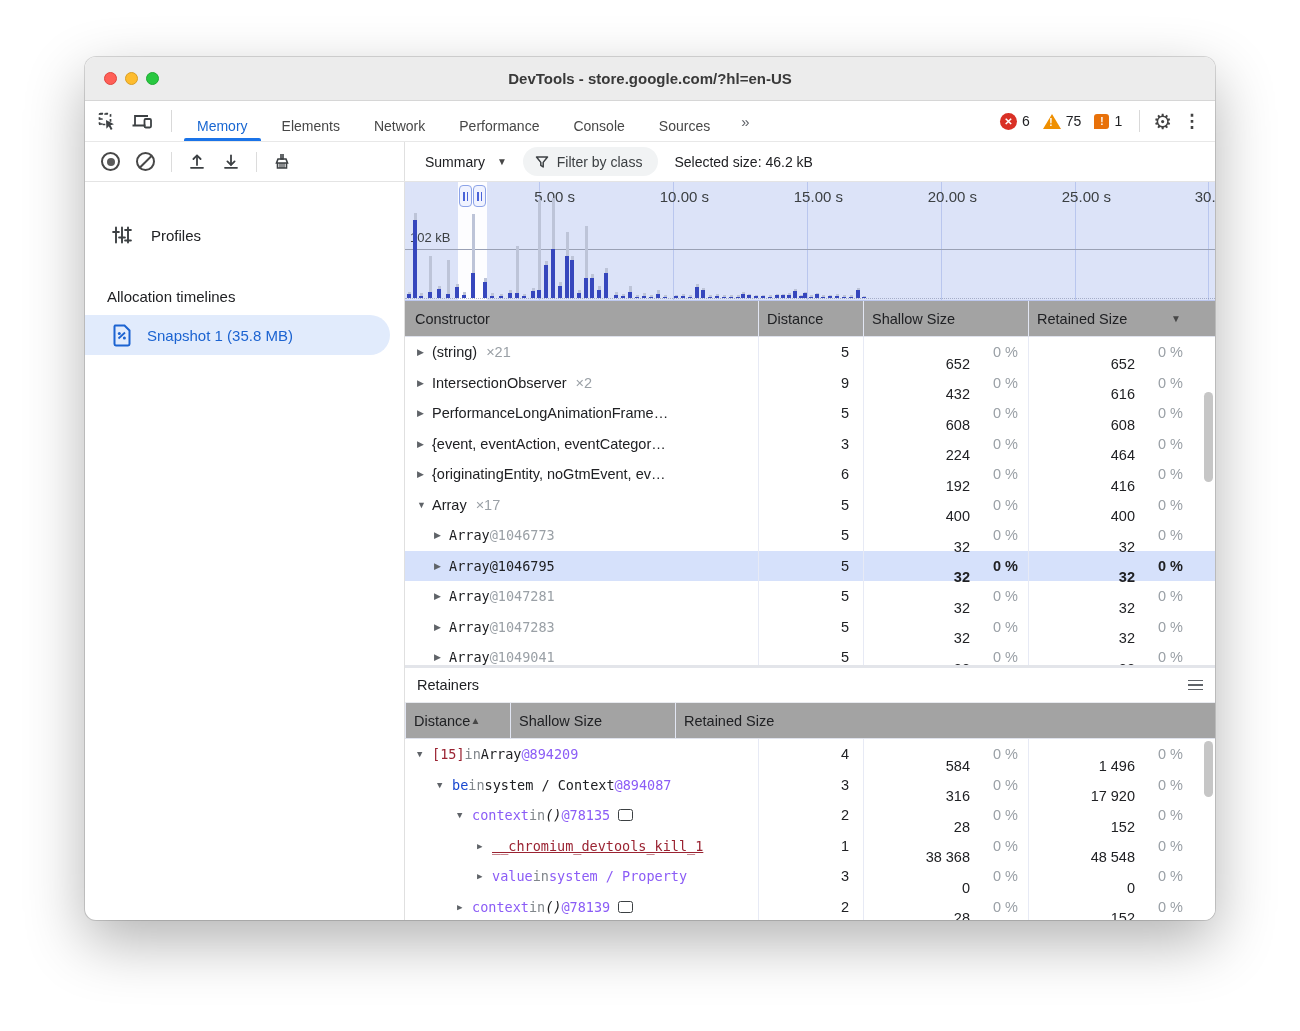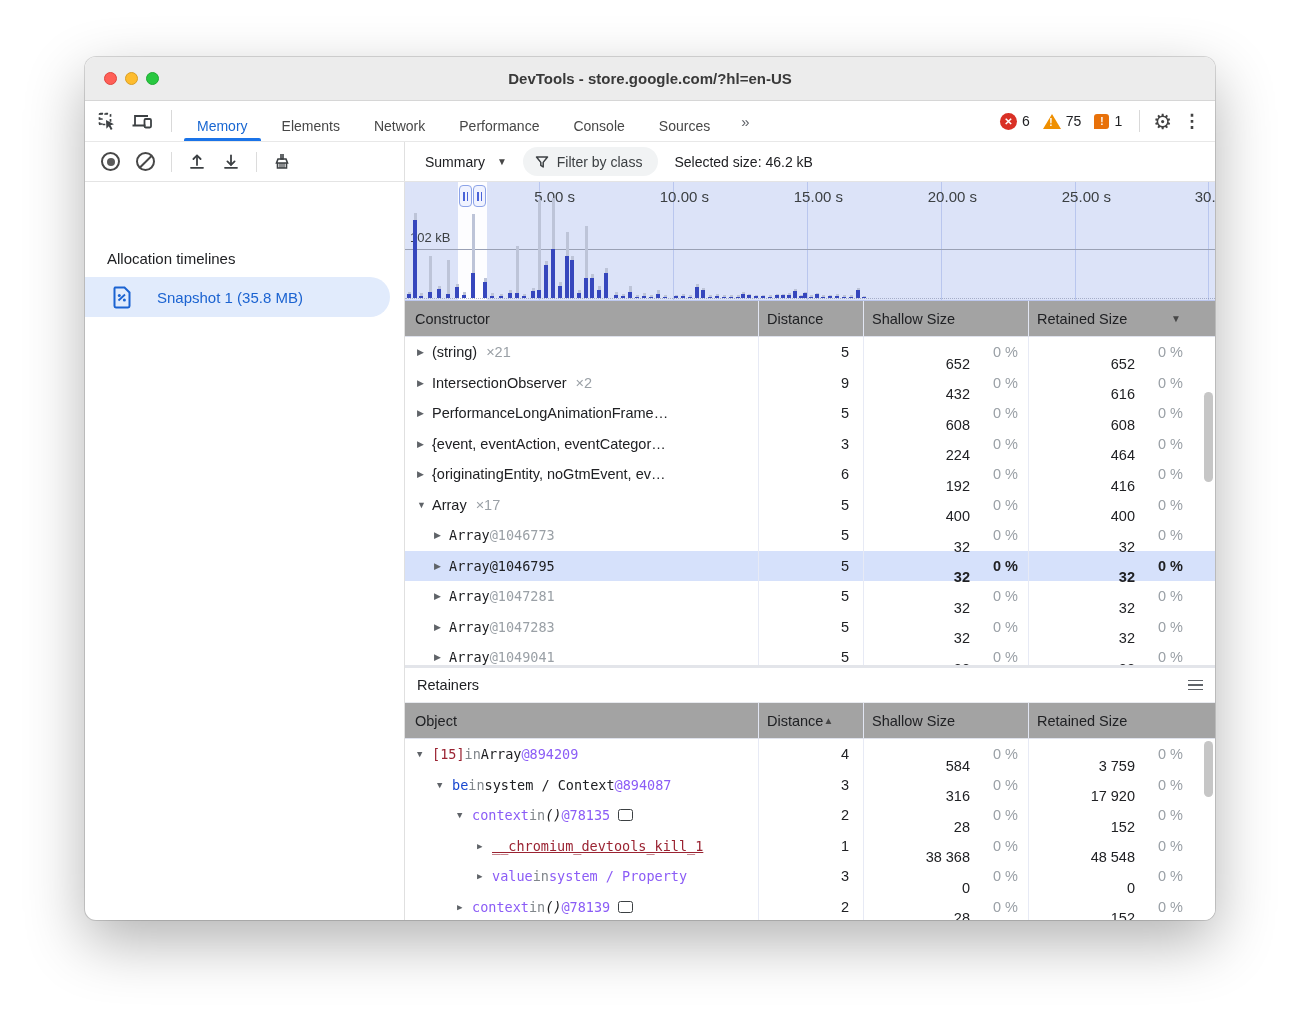--- a/index.html
+++ b/index.html
@@ -44,21 +44,21 @@
   .toolbar-right{flex:1;display:flex;align-items:center;padding-left:14px;gap:10px;font-size:14px;color:#202124;}
   .summary-dd{display:flex;align-items:center;gap:12px;padding:4px 6px;color:#202124;}
   .dd-caret{font-size:10px;color:#474747;}
   .filter-pill{display:flex;align-items:center;gap:8px;background:#f1f3f4;border-radius:15px;height:29px;padding:0 16px 0 12px;color:#3c4043;}
   .sel-size{color:#202124;margin-left:6px;}
   
   .body{flex:1;display:flex;min-height:0;}
   .sidebar{width:320px;flex:none;border-right:1px solid #e0e0e0;box-sizing:border-box;padding-top:34px;}
   .profiles-item{display:flex;align-items:center;gap:18px;padding:8px 0 8px 26px;font-size:15px;color:#202124;}
   .alloc-label{padding:34px 0 10px 22px;font-size:15px;color:#202124;}
-  .snapshot-item{display:flex;align-items:center;gap:24px;height:40px;margin-right:14px;background:#e1ebfc;border-radius:0 20px 20px 0;padding-left:26px;color:#1b63d1;font-size:15px;}
+  .snapshot-item{display:flex;align-items:center;gap:14px;height:40px;margin-right:14px;background:#e1ebfc;border-radius:0 20px 20px 0;padding-left:26px;color:#1b63d1;font-size:15px;}
   .main{flex:1;display:flex;flex-direction:column;min-width:0;}
   
   .timeline{height:118px;flex:none;position:relative;background:#dce3f8;border-bottom:1px solid #bcc7ee;overflow:hidden;}
   .gridline{position:absolute;top:0;bottom:0;width:1px;background:#b9c6ee;}
   .tick{position:absolute;top:6px;width:72px;text-align:right;font-size:15px;color:#3c4043;padding-left:42px;}
   .sel-overlay{position:absolute;top:0;bottom:0;background:rgba(255,255,255,.93);}
   .refline{position:absolute;left:0;right:0;height:1px;background:#9aa1b5;}
   .reflabel{position:absolute;left:5px;font-size:13px;color:#3c4043;}
   .bars{position:absolute;left:0;right:0;top:0;bottom:1px;border-bottom:1px dotted rgba(120,130,160,.55);}
   .bar-g{position:absolute;bottom:0;width:3px;background:#bdc4d8;}
@@ -217,20 +217,29 @@
           </svg>
         <span>Filter by class</span>
       </span>
       <span class="sel-size">Selected size: 46.2 kB</span>
     </div>
   </div>
 
   <div class="body">
 
     <div class="sidebar">
+      <div class="profiles-item">
+        <svg class="svgic" width="22" height="22" viewBox="0 0 22 22">
+            <g stroke="#3c4043" stroke-width="1.9" fill="none" stroke-linecap="round">
+              <path d="M5 3.5 v15 M11 3.5 v15 M17 3.5 v15"></path>
+              <path d="M2.2 8 h5.6 M8.2 13.5 h5.6 M14.2 6 h5.6 M14.2 16.5 h5.6" stroke-width="2.2"></path>
+            </g>
+          </svg>
+        <span>Profiles</span>
+      </div>
       <div class="alloc-label">Allocation timelines</div>
       <div class="snapshot-item">
         <svg class="svgic" width="22" height="24" viewBox="0 0 22 24">
             <path d="M4 2.5 h9.5 L18.5 7.5 V21 a1.4 1.4 0 0 1 -1.4 1.4 H4.9 A1.4 1.4 0 0 1 3.5 21 V4 A1.4 1.4 0 0 1 4 2.5 Z" fill="none" stroke="#1b63d1" stroke-width="2"></path>
             <path d="M7.5 15.5 L14 9.5" stroke="#1b63d1" stroke-width="1.8"></path>
             <circle cx="8.3" cy="10.4" r="1.5" fill="#1b63d1"></circle>
             <circle cx="13.4" cy="15" r="1.5" fill="#1b63d1"></circle>
           </svg>
         <span>Snapshot 1 (35.8 MB)</span>
       </div>
@@ -584,21 +593,20 @@
 
       <div class="retainers-bar">
         <span>Retainers</span>
         <span class="ham">
             <i></i>
             <i></i>
             <i></i>
           </span>
       </div>
       <div class="grid-header">
-        <div class="hc hc-name">Object</div>
         <div class="hc hc-dist">
           <span>Distance</span>
             <span class="sort-caret">▲</span>
         </div>
         <div class="hc hc-shal">Shallow Size</div>
         <div class="hc hc-ret">
           <span>Retained Size</span>
         </div>
       </div>
       <div class="rows" id="ret-rows">
@@ -609,21 +617,21 @@
               <span class="seg-gray"> in </span>
               <span class="seg-dark">Array</span>
               <span class="seg-dim"> @894209</span>
             </div>
             <div class="cell c-dist">4</div>
             <div class="cell c-size">
               <span class="num">584</span>
               <span class="pct">0 %</span>
             </div>
             <div class="cell c-size ret">
-              <span class="num">3 759</span>
+              <span class="num">1 496</span>
               <span class="pct">0 %</span>
             </div>
           </div>
           <div class="grow">
             <div class="cell c-name mono" style="padding-left: 32px;">
               <span class="exp">▼</span>
               <span class="seg-blue">be</span>
               <span class="seg-gray"> in </span>
               <span class="seg-dark">system / Context</span>
               <span class="seg-dim"> @894087</span>

